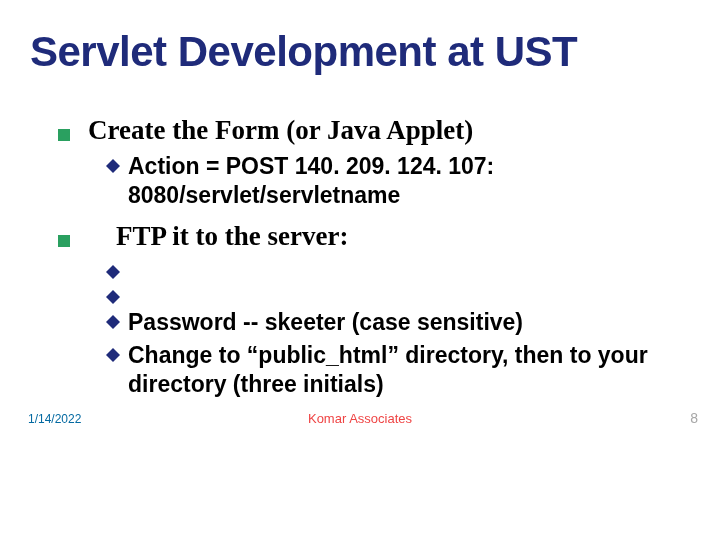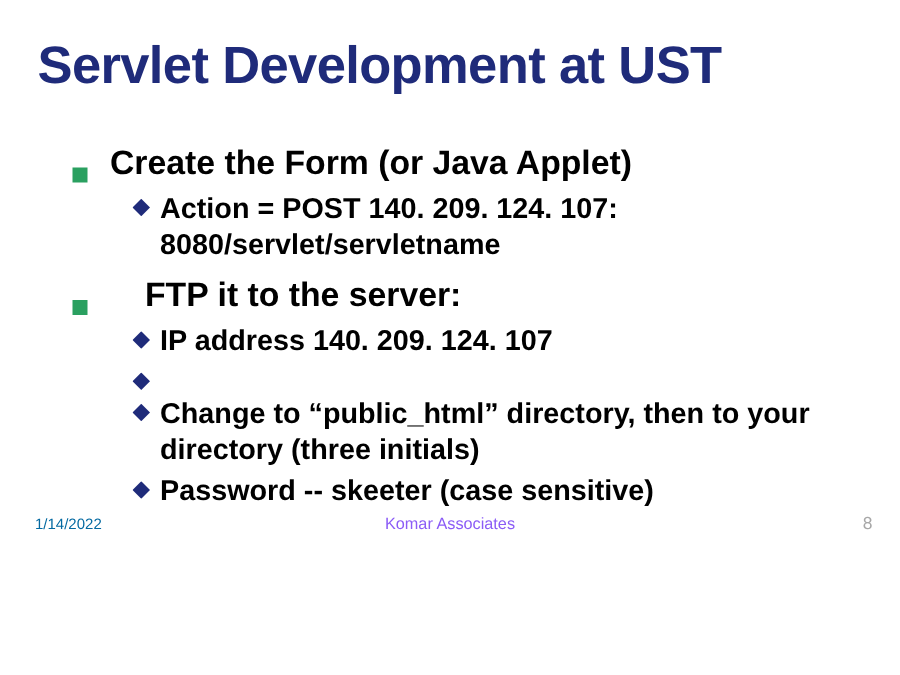--- a/index.html
+++ b/index.html
@@ -31,21 +31,22 @@
   .content {
     position: absolute;
     top: 110px;
     left: 58px;
     right: 30px;
   }
   .l1 {
     margin-top: 4px;
     margin-bottom: 6px;
     display: flex;
-    align-items: flex-end;
+    align-items: center;
+    font-family: Liberation Serif, serif;
   }
   .l1-bullet {
     width: 12px;
     height: 12px;
     background: #2aa060;
     flex: 0 0 12px;
     margin-top: 10px;
     margin-right: 18px;
   }
   .l1-text {
@@ -85,21 +86,21 @@
     font-size: 12px;
     color: #0369a1;
   }
   .footer-center {
     position: absolute;
     bottom: 14px;
     left: 0;
     right: 0;
     text-align: center;
     font-size: 13px;
-    color: #8b5cf6;
+    color: #ef4444;
   }
   .footer-num {
     position: absolute;
     bottom: 14px;
     right: 22px;
     font-size: 14px;
     color: #a7a7a7;
   }
 </style>
 </head>
@@ -130,44 +131,43 @@
       <div class="l1-bullet"></div>
       <div class="l1-text">FTP it to the server:</div>
     </div>
     <div class="l2wrap">
       <div class="l2">
         <div class="l2-bullet">
           <svg width="14" height="14">
               <polygon points="7,0 14,7 7,14 0,7" fill="#1f2b7a"></polygon>
             </svg>
         </div>
-        <div class="l2-text"><span class="lead">IP</span><span> address 140. 209. 124. 107</span></div>
       </div>
       <div class="l2">
         <div class="l2-bullet">
           <svg width="14" height="14">
               <polygon points="7,0 14,7 7,14 0,7" fill="#1f2b7a"></polygon>
             </svg>
         </div>
       </div>
       <div class="l2">
         <div class="l2-bullet">
           <svg width="14" height="14">
               <polygon points="7,0 14,7 7,14 0,7" fill="#1f2b7a"></polygon>
             </svg>
         </div>
-        <div class="l2-text"><span class="lead">Change</span><span> to “public_html” directory, then to your directory (three initials)</span></div>
+        <div class="l2-text"><span class="lead">Password</span><span> -- skeeter (case sensitive)</span></div>
       </div>
       <div class="l2">
         <div class="l2-bullet">
           <svg width="14" height="14">
               <polygon points="7,0 14,7 7,14 0,7" fill="#1f2b7a"></polygon>
             </svg>
         </div>
-        <div class="l2-text"><span class="lead">Password</span><span> -- skeeter (case sensitive)</span></div>
+        <div class="l2-text"><span class="lead">Change</span><span> to “public_html” directory, then to your directory (three initials)</span></div>
       </div>
     </div>
 
   </div>
 
   <div class="footer-date">1/14/2022</div>
   <div class="footer-center">Komar Associates</div>
   <div class="footer-num">8</div>
 </div>
 

